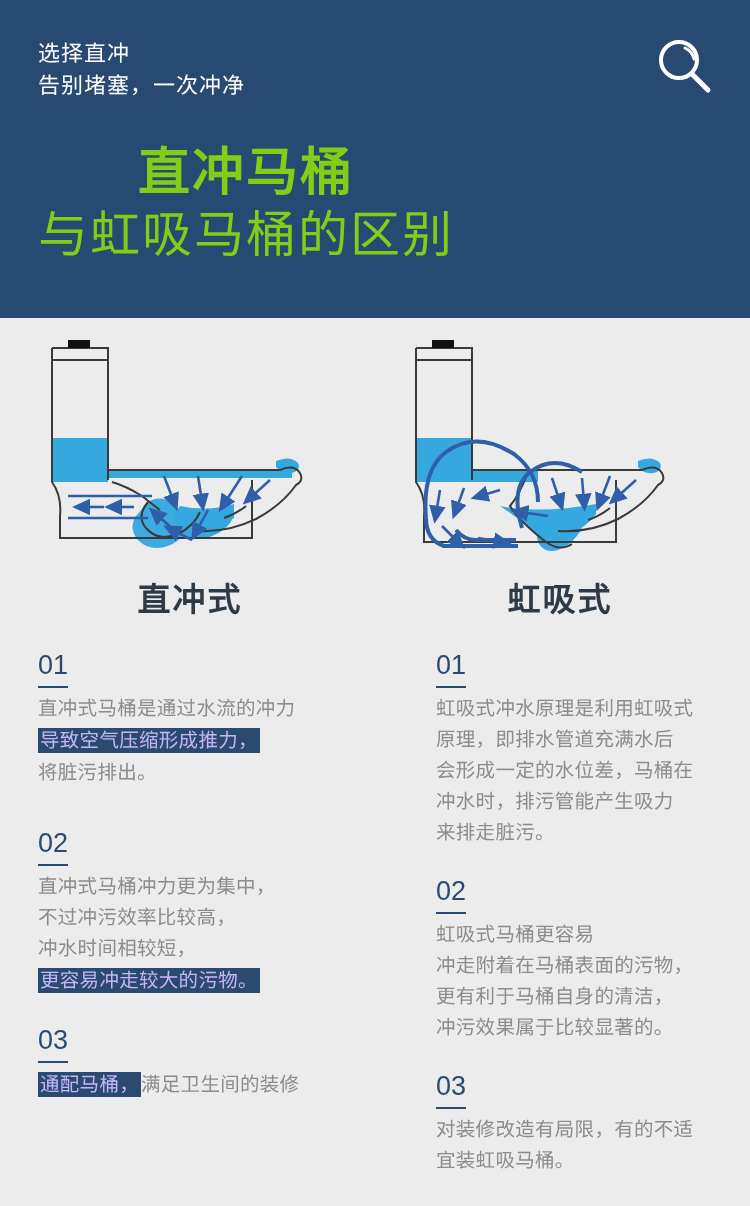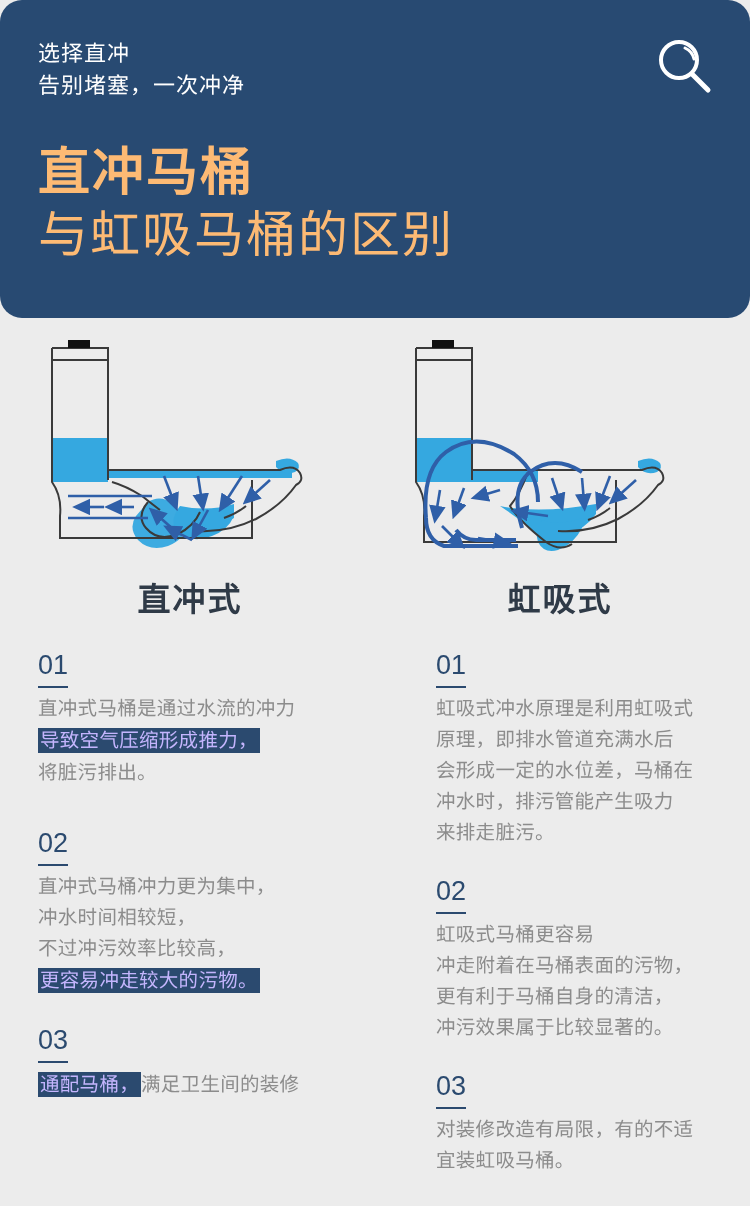--- a/index.html
+++ b/index.html
@@ -24,21 +24,20 @@
 
   
   .header {
     position: absolute;
     left: 0;
     top: 0;
     width: 750px;
     height: 318px;
     background: #284a72;
     box-sizing: border-box;
-    border-radius: 22px;
   }
   .tagline {
     position: absolute;
     left: 38px;
     top: 38px;
     color: #ffffff;
     font-size: 22px;
     line-height: 32px;
     letter-spacing: 1px;
     font-weight: 400;
@@ -51,21 +50,22 @@
     top: 34px;
     width: 66px;
     height: 66px;
     cursor: pointer;
   }
 
   .title-block {
     position: absolute;
     left: 38px;
     top: 140px;
-    color: #fdba74;
+    color: #84cc16;
+    text-align: center;
   }
   .title-line-1 {
     font-size: 52px;
     line-height: 64px;
     font-weight: 700;
     letter-spacing: 2px;
     white-space: nowrap;
   }
   .title-line-2 {
     font-size: 50px;
@@ -285,22 +285,22 @@
           <span class="ln">将脏污排出。</span>
         </div>
       </div>
 
       <div class="gap-lg"></div>
 
       <div class="item">
         <div class="item-num">02</div>
         <div class="item-body">
           <span class="ln">直冲式马桶冲力更为集中，</span>
+          <span class="ln">不过冲污效率比较高，</span>
           <span class="ln">冲水时间相较短，</span>
-          <span class="ln">不过冲污效率比较高，</span>
           <span class="ln has-hl"><span class="hl">更容易冲走较大的污物。</span></span>
         </div>
       </div>
 
       <div class="gap-md"></div>
 
       <div class="item">
         <div class="item-num">03</div>
         <div class="item-body">
           <span class="ln has-hl"><span class="hl">通配马桶，</span><span>满足卫生间的装修</span></span>

